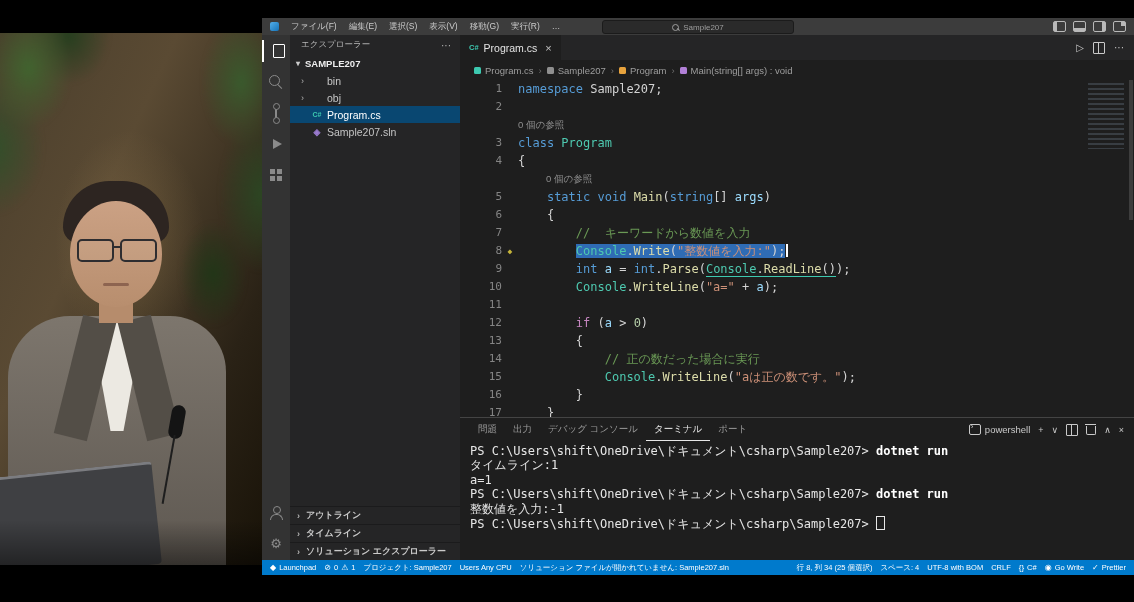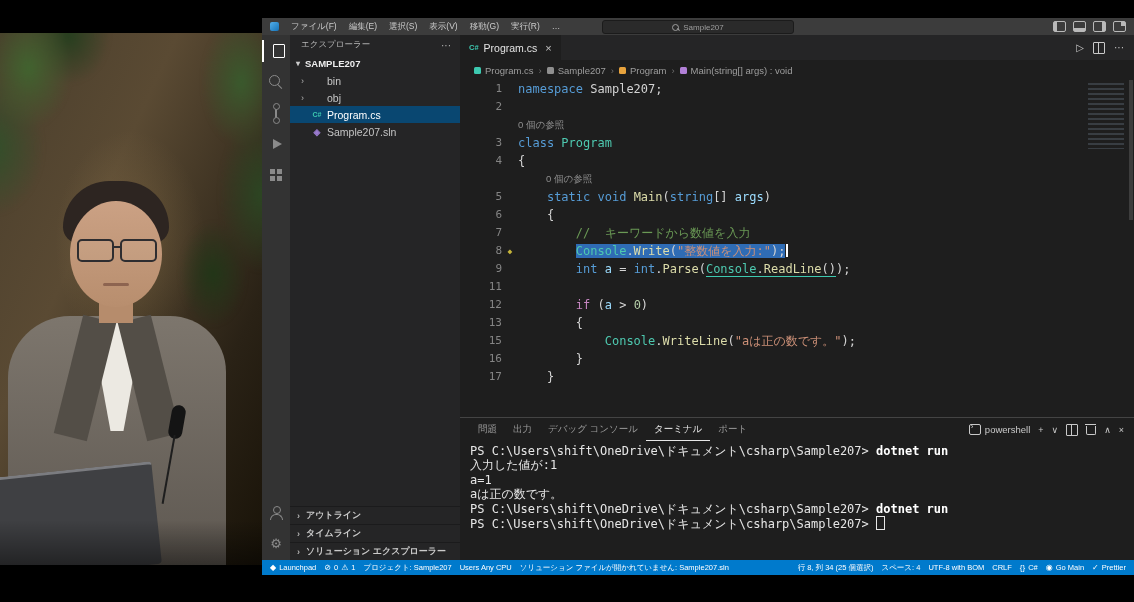--- a/index.html
+++ b/index.html
@@ -376,33 +376,43 @@
                 <div class="gutter">8</div>
                 <div class="gmargin"><span class="marker">◆</span></div>
                 <div class="ctext"><span class="tok-pln">        </span><span class="tok-type tok-sel">Console</span><span class="tok-pln tok-sel">.</span><span class="tok-fn tok-sel">Write</span><span class="tok-pln tok-sel">(</span><span class="tok-str tok-sel">"整数値を入力:"</span><span class="tok-pln tok-sel">);</span><span class="caret"></span></div>
               </div>
               <div class="crow">
                 <div class="gutter">9</div>
                 <div class="gmargin"></div>
                 <div class="ctext"><span class="tok-pln">        </span><span class="tok-kw">int</span><span class="tok-pln"> </span><span class="tok-var">a</span><span class="tok-pln"> = </span><span class="tok-kw">int</span><span class="tok-pln">.</span><span class="tok-fn">Parse</span><span class="tok-pln">(</span><span class="tok-type tok-ul">Console</span><span class="tok-pln tok-ul">.</span><span class="tok-fn tok-ul">ReadLine</span><span class="tok-pln tok-ul">()</span><span class="tok-pln">);</span></div>
               </div>
               <div class="crow">
+                <div class="gutter">10</div>
+                <div class="gmargin"></div>
+                <div class="ctext"><span class="tok-pln">        </span><span class="tok-type">Console</span><span class="tok-pln">.</span><span class="tok-fn">WriteLine</span><span class="tok-pln">(</span><span class="tok-str">"a="</span><span class="tok-pln"> + </span><span class="tok-var">a</span><span class="tok-pln">);</span></div>
+              </div>
+              <div class="crow">
                 <div class="gutter">11</div>
                 <div class="gmargin"></div>
                 <div class="ctext"><span class="tok-pln">        </span></div>
               </div>
               <div class="crow">
                 <div class="gutter">12</div>
                 <div class="gmargin"></div>
                 <div class="ctext"><span class="tok-pln">        </span><span class="tok-ctrl">if</span><span class="tok-pln"> (</span><span class="tok-var">a</span><span class="tok-pln"> &gt; </span><span class="tok-num">0</span><span class="tok-pln">)</span></div>
               </div>
               <div class="crow">
                 <div class="gutter">13</div>
                 <div class="gmargin"></div>
                 <div class="ctext"><span class="tok-pln">        {</span></div>
+              </div>
+              <div class="crow">
+                <div class="gutter">14</div>
+                <div class="gmargin"></div>
+                <div class="ctext"><span class="tok-pln">            </span><span class="tok-com">// 正の数だった場合に実行</span></div>
               </div>
               <div class="crow">
                 <div class="gutter">15</div>
                 <div class="gmargin"></div>
                 <div class="ctext"><span class="tok-pln">            </span><span class="tok-type">Console</span><span class="tok-pln">.</span><span class="tok-fn">WriteLine</span><span class="tok-pln">(</span><span class="tok-str">"aは正の数です。"</span><span class="tok-pln">);</span></div>
               </div>
               <div class="crow">
                 <div class="gutter">16</div>
                 <div class="gmargin"></div>
                 <div class="ctext"><span class="tok-pln">        }</span></div>
@@ -433,24 +443,24 @@
               <span class="pa-g">+</span>
               <span class="pa-g">∨</span>
               <span class="i-splitv"></span>
               <span class="i-trash"></span>
               <span class="pa-g">∧</span>
               <span class="pa-g">×</span>
             </div>
           </div>
           <div class="terminal">
               <div class="trow"><span class="t-pln">PS C:\Users\shift\OneDrive\ドキュメント\csharp\Sample207&gt; </span><span class="t-cmd">dotnet run</span></div>
-              <div class="trow"><span class="t-pln">入力した値が:1</span></div>
+              <div class="trow"><span class="t-pln">タイムライン:1</span></div>
               <div class="trow"><span class="t-pln">a=1</span></div>
-              <div class="trow"><span class="t-pln">aは正の数です。</span></div>
               <div class="trow"><span class="t-pln">PS C:\Users\shift\OneDrive\ドキュメント\csharp\Sample207&gt; </span><span class="t-cmd">dotnet run</span></div>
+              <div class="trow"><span class="t-pln">整数値を入力:-1</span></div>
               <div class="trow"><span class="t-pln">PS C:\Users\shift\OneDrive\ドキュメント\csharp\Sample207&gt; </span><span class="t-cursor"></span></div>
             </div>
         </div>
 
       </div>
     </div>
 
     <div class="statusbar">
       <div class="st-left">
           <span class="st-item">
@@ -485,21 +495,21 @@
           </span>
           <span class="st-item">
             <span>CRLF</span>
           </span>
           <span class="st-item">
             <span class="st-g">{}</span>
             <span>C#</span>
           </span>
           <span class="st-item">
             <span class="st-g">◉</span>
-            <span>Go Main</span>
+            <span>Go Write</span>
           </span>
           <span class="st-item">
             <span class="st-g">✓</span>
             <span>Prettier</span>
           </span>
         </div>
     </div>
 
   </div>
 </div>

